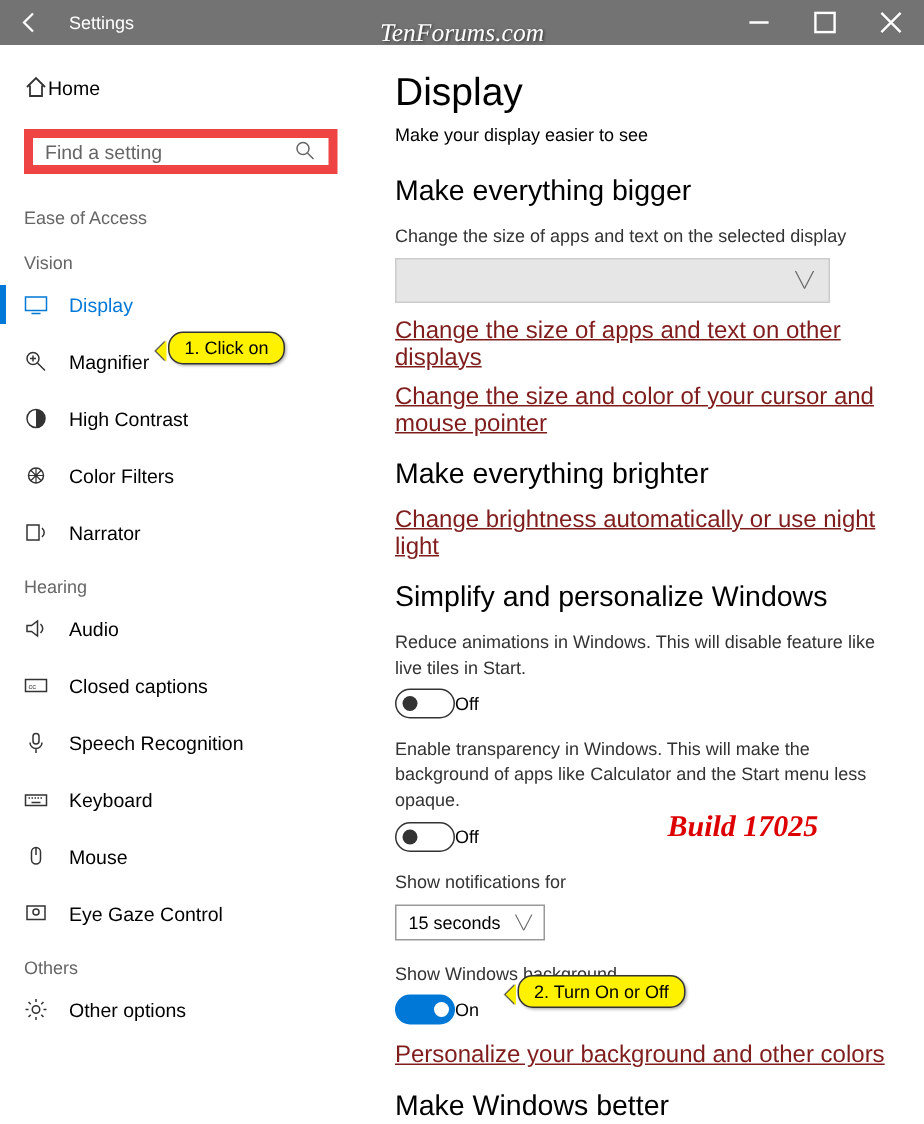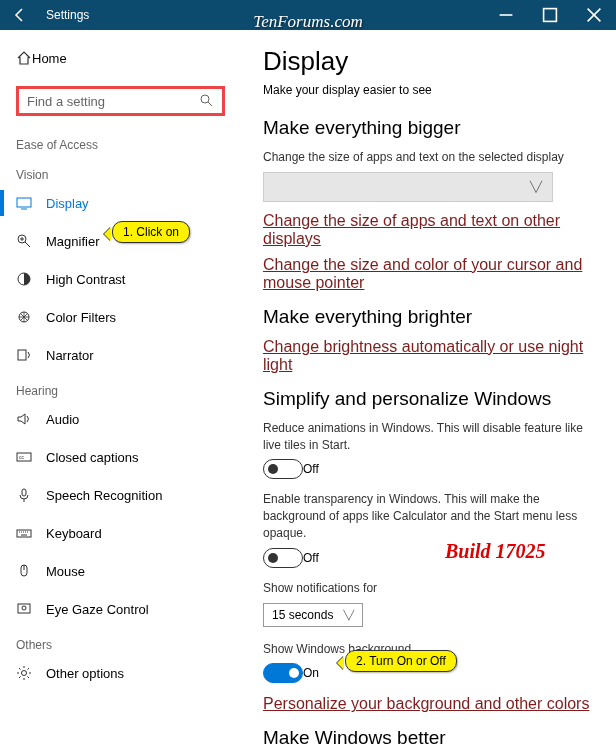--- a/index.html
+++ b/index.html
@@ -1,27 +1,27 @@
 <!DOCTYPE html>
 <html><head>
 <meta charset="utf-8">
 <style>
 * { box-sizing: border-box; margin: 0; padding: 0; font-family: "Segoe UI", sans-serif; }
 body { background: #fff; width: 616px; height: 749px; overflow: hidden; position: relative; }
 
-.titlebar { height: 30px; background: #0c4a6e; color: #fff; display: flex; align-items: center; font-size: 12px; }
+.titlebar { height: 30px; background: #737373; color: #fff; display: flex; align-items: center; font-size: 12px; }
 .titlebar .back { width: 40px; height: 30px; display: flex; align-items: center; justify-content: center; }
 .titlebar .title { margin-left: 6px; flex: 1; }
 .titlebar .sys { display: flex; }
 .titlebar .sysbtn { width: 44px; height: 30px; display: flex; align-items: center; justify-content: center; font-size: 10px; }
 
 .content { display: flex; height: 719px; }
 .sidebar { width: 237px; padding: 10px 0 0 0; display: flex; flex-direction: column; overflow: hidden; }
 .home-row { display: flex; align-items: center; height: 36px; padding: 0 16px; font-size: 13px; }
-.search { margin: 10px 12px 8px 16px; height: 30px; border: 3px solid #ef4444; display: flex; align-items: center; padding: 0 8px; font-size: 13px; color: #666; justify-content: space-between; }
+.search { margin: 10px 12px 8px 16px; height: 30px; border: 6px solid #ef4444; display: flex; align-items: center; padding: 0 8px; font-size: 13px; color: #666; justify-content: space-between; }
 .group-hdr { color: #666; font-size: 12px; padding: 14px 16px 6px 16px; }
 .sub-hdr { color: #666; font-size: 12px; padding: 10px 16px 2px 16px; }
 .nav-item { display: flex; align-items: center; height: 38px; padding: 0 16px; font-size: 13px; gap: 14px; color: #000; position: relative; }
 .nav-item.selected { color: #0078d7; }
 .nav-item .bar { position: absolute; left: 0; top: 6px; bottom: 6px; width: 4px; background: #0078d7; }
 .nav-icon { width: 16px; height: 16px; display: inline-flex; align-items: center; justify-content: center; color: #333; }
 .nav-item.selected .nav-icon { color: #0078d7; }
 
 .main { flex: 1; padding: 16px 26px 0 26px; overflow-y: auto; }
 .main h1 { font-weight: 400; font-size: 26px; margin-bottom: 6px; }

